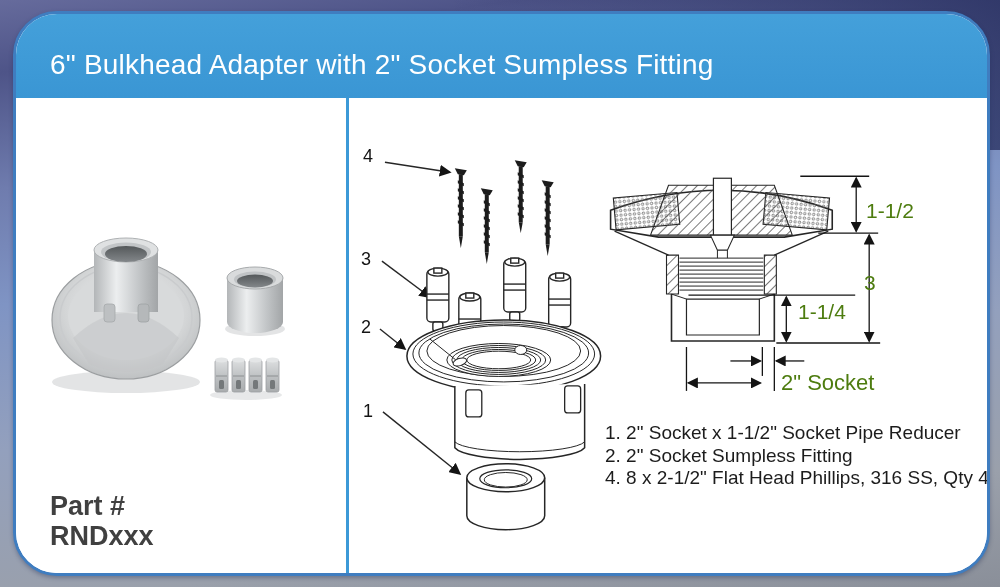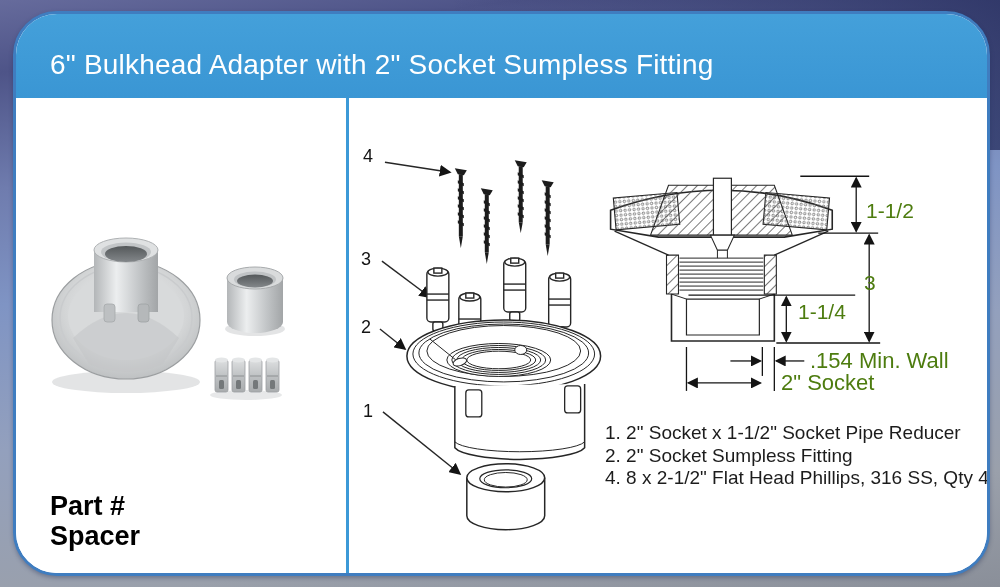--- a/index.html
+++ b/index.html
@@ -44,21 +44,21 @@
     height: 475px;
   }
   .left-panel  { width: 330px; position: relative; background: #fff; }
   .divider     { width: 3px; background: #3c99d7; }
   .right-panel { flex: 1; position: relative; background: #fff; }
 
   .fill-svg { position: absolute; left: 0; top: 0; width: 100%; height: 100%; }
 
   .part-block { position: absolute; left: 34px; top: 393px; line-height: 1.12; }
   .part-label, .part-number {
-    color: #000000; font-size: 27px; font-weight: 600;
+    color: #404040; font-size: 27px; font-weight: 600;
   }
 
   .callout-num {
     position: absolute; font-size: 18px; color: #141414; font-weight: 500;
   }
   #co4 { left: 14px;  top: 48px;  }
   #co3 { left: 12px;  top: 151px; }
   #co2 { left: 12px;  top: 219px; }
   #co1 { left: 14px;  top: 303px; }
 
@@ -157,21 +157,21 @@
             <ellipse cx="205.5" cy="262" rx="6.5" ry="2.4"></ellipse>
               <ellipse cx="222.5" cy="262" rx="6.5" ry="2.4"></ellipse>
             <ellipse cx="239.5" cy="262" rx="6.5" ry="2.4"></ellipse>
               <ellipse cx="256.5" cy="262" rx="6.5" ry="2.4"></ellipse>
           </g>
         </g>
       </svg>
 
       <div class="part-block">
         <div class="part-label">Part #</div>
-        <div class="part-number">Spacer</div>
+        <div class="part-number">RNDxxx</div>
       </div>
     </div>
 
     <div class="divider"></div>
 
     <div class="right-panel">
 
       <svg class="fill-svg" viewBox="0 0 639 475">
         <defs>
           <marker id="ah" viewBox="0 0 10 10" refX="8.5" refY="5" markerWidth="8.5" markerHeight="8.5" orient="auto-start-reverse">
@@ -339,21 +339,20 @@
       </svg>
 
       <span class="callout-num" id="co4">4</span>
       <span class="callout-num" id="co3">3</span>
       <span class="callout-num" id="co2">2</span>
       <span class="callout-num" id="co1">1</span>
 
       <span class="dim-label" id="dim-cap">1-1/2</span>
       <span class="dim-label" id="dim-all">3</span>
       <span class="dim-label" id="dim-depth">1-1/4</span>
-      <span class="dim-label" id="dim-wall">.154 Min. Wall</span>
       <span class="dim-label" id="dim-socket">2" Socket</span>
 
       <div class="parts-list">
         <div>1. 2" Socket x 1-1/2" Socket Pipe Reducer</div>
         <div>2. 2" Socket Sumpless Fitting</div>
         <div>4. 8 x 2-1/2" Flat Head Phillips, 316 SS, Qty 4</div>
       </div>
 
     </div>
   </div>

